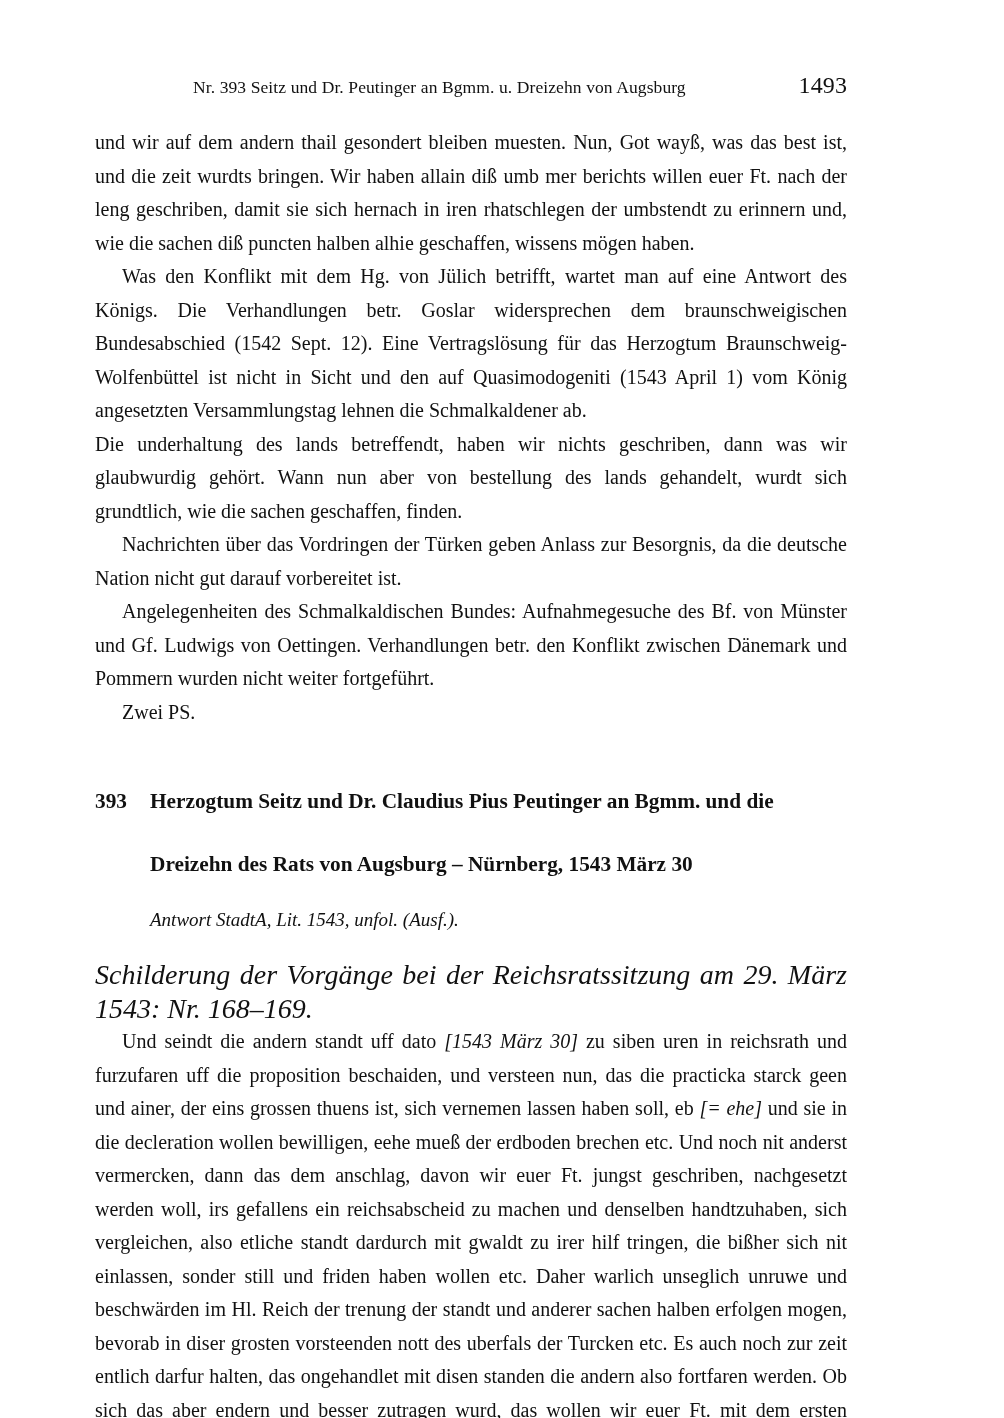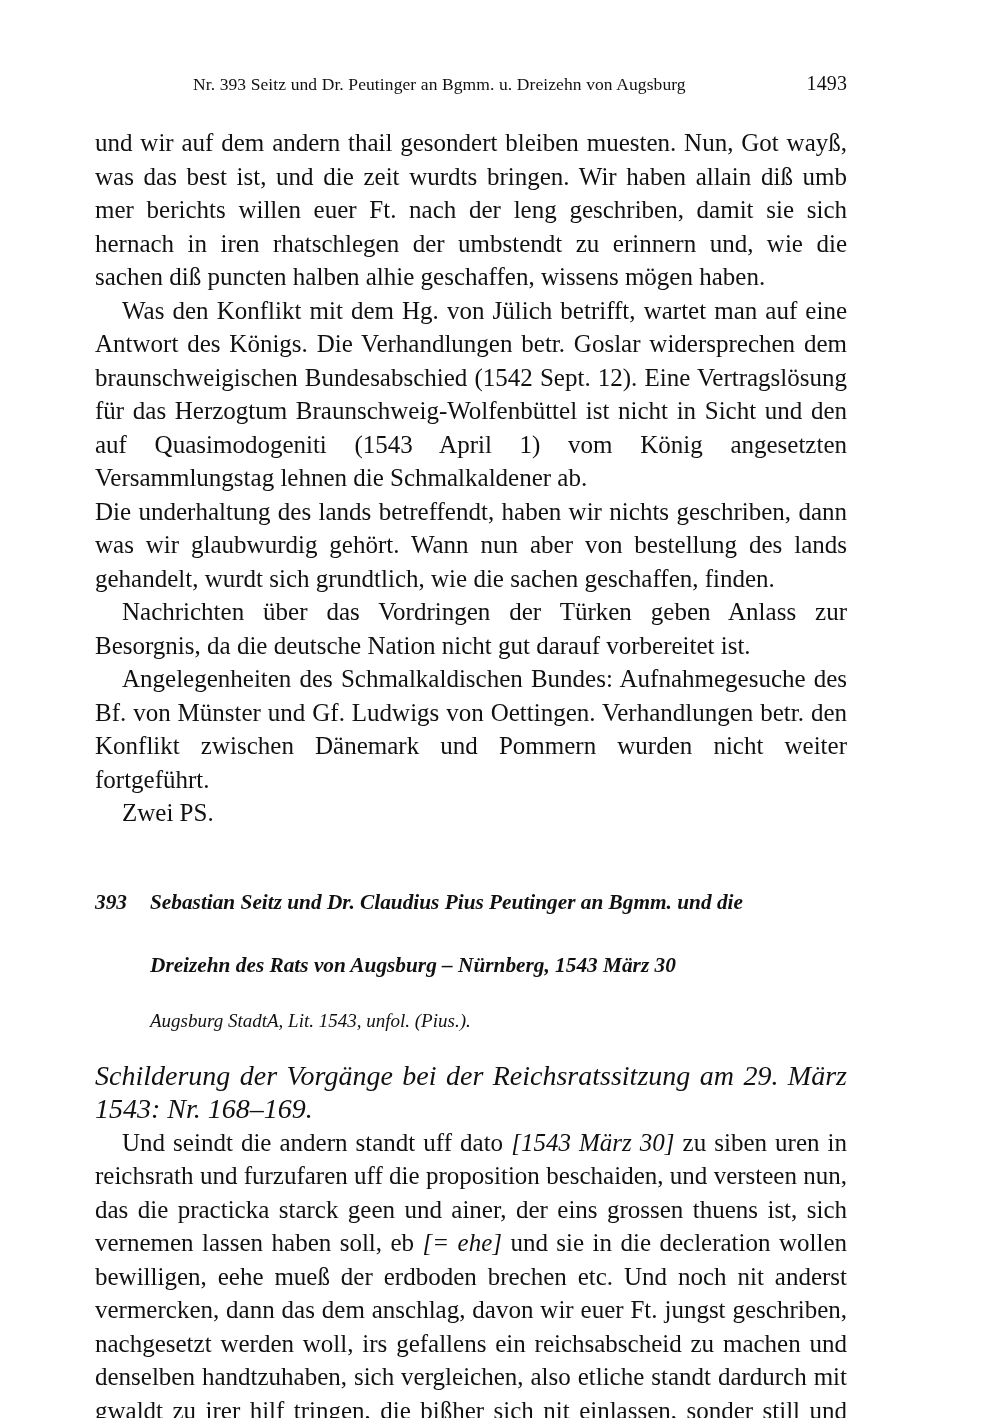--- a/index.html
+++ b/index.html
@@ -38,44 +38,43 @@
     letter-spacing: 0.1px;
     margin-bottom: 30px;
     height: 24px;
   }
   .runhead-title {
     margin-left: 98px;
     white-space: nowrap;
   }
   .runhead-pageno {
     margin-left: auto;
-    font-size: 20px;
+    font-size: 24px;
   }
 
   
   p {
     margin: 0;
-    font-size: 25px;
+    font-size: 20px;
     line-height: 33.5px;
     text-align: justify;
     text-justify: inter-word;
     hyphens: none;
   }
   p.noindent { text-indent: 0; }
   p.indent   { text-indent: 27px; }
   p.ital     { }
   .it        { font-style: italic; }
 
   
   .heading {
     display: flex;
     align-items: flex-start;
     margin-top: 57px;
     font-weight: bold;
-    font-style: italic;
     font-size: 21.3px;
     line-height: 31px;
   }
   .heading-no {
     width: 55px;
     flex: 0 0 55px;
     text-align: left;
   }
   .heading-text {
     flex: 1 1 auto;
@@ -127,26 +126,26 @@
 
     <p class="indent ital">Nachrichten über das Vordringen der Türken geben Anlass zur Besorgnis, da die deutsche Nation nicht gut darauf vorbereitet ist.</p>
 
     <p class="indent ital">Angelegenheiten des Schmalkaldischen Bundes: Aufnahmegesuche des Bf. von Münster und Gf. Ludwigs von Oettingen. Verhandlungen betr. den Konflikt zwischen Dänemark und Pommern wurden nicht weiter fortgeführt.</p>
 
     <p class="indent ital">Zwei PS.</p>
 
     <div class="heading">
       <span class="heading-no">393</span>
       <span class="heading-text">
-        <span>Sebastian Seitz und Dr. Claudius Pius Peutinger an Bgmm. und die</span>
+        <span>Herzogtum Seitz und Dr. Claudius Pius Peutinger an Bgmm. und die</span>
         <span class="lastline">Dreizehn des Rats von Augsburg – Nürnberg, 1543 März 30</span>
       </span>
     </div>
 
-    <div class="source">Augsburg StadtA, Lit. 1543, unfol. (Pius.).</div>
+    <div class="source">Antwort StadtA, Lit. 1543, unfol. (Ausf.).</div>
 
     <p class="regest">Schilderung der Vorgänge bei der Reichsratssitzung am 29. März 1543: Nr. 168–169.</p>
 
     <p class="indent after-regest">
       <span>Und seindt die andern standt uff dato </span><span class="it">[1543 März 30]</span><span> zu siben uren in reichsrath und furzufaren uff die proposition beschaiden, und versteen nun, das die practicka starck geen und ainer, der eins grossen thuens ist, sich vernemen lassen haben soll, eb </span><span class="it">[= ehe]</span><span> und sie in die decleration wollen bewilligen, eehe mueß der erdboden brechen etc. Und noch nit anderst vermercken, dann das dem anschlag, davon wir euer Ft. jungst geschriben, nachgesetzt werden woll, irs gefallens ein reichsabscheid zu machen und denselben handtzuhaben, sich vergleichen, also etliche standt dardurch mit gwaldt zu irer hilf tringen, die bißher sich nit einlassen, sonder still und friden haben wollen etc. Daher warlich unseglich unruwe und beschwärden im Hl. Reich der trenung der standt und anderer sachen halben erfolgen mogen, bevorab in diser grosten vorsteenden nott des uberfals der Turcken etc. Es auch noch zur zeit entlich darfur halten, das ongehandlet mit disen standen die andern also fortfaren werden. Ob sich das aber endern und besser zutragen wurd, das wollen wir euer Ft. mit dem ersten berichten, und euer Ft. seien darauf bedacht, uns mit dem allerersten, so es immer müglich, satten bevelch zu geben.</span>
     </p>
 
   </div>
 </div>
 

